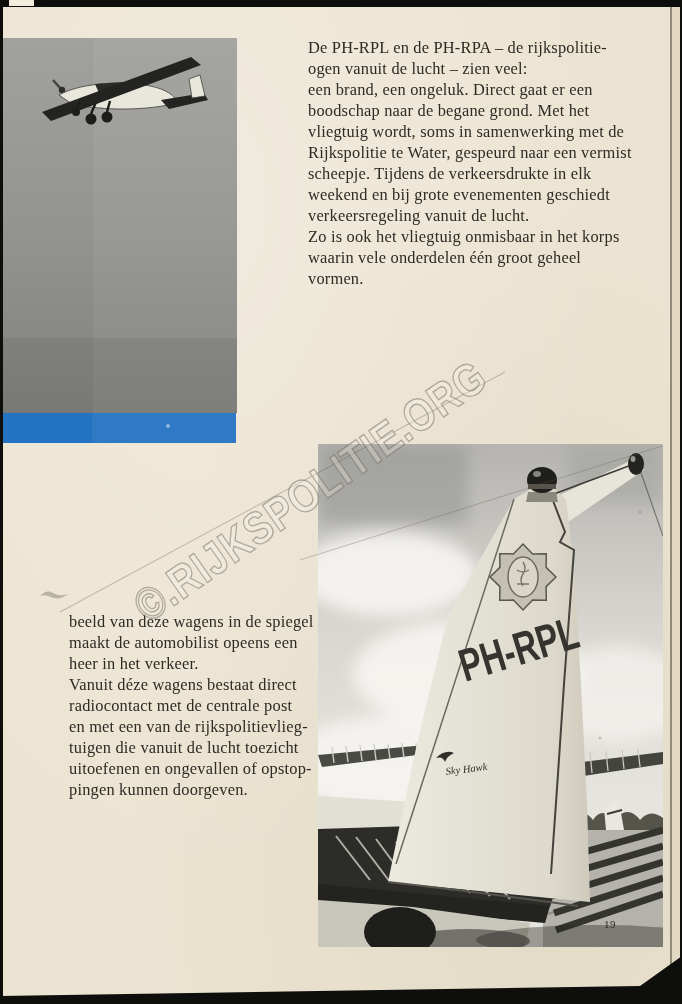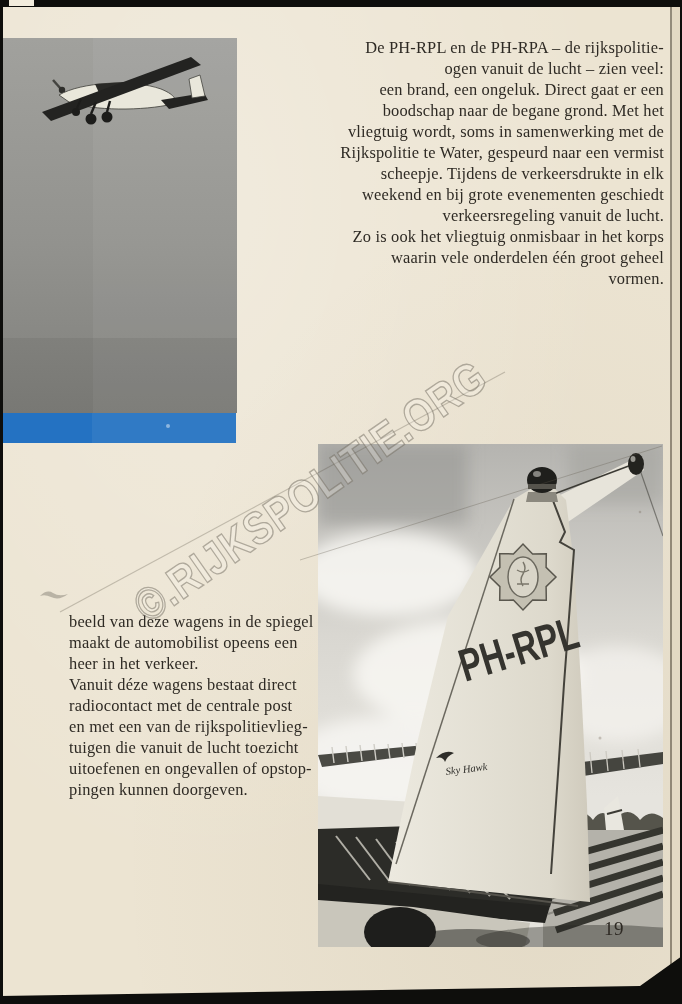--- a/index.html
+++ b/index.html
@@ -38,25 +38,25 @@
   .photo-right svg{display:block;}
   
   .para{
     position:absolute;
     white-space:pre-line;
     font-size:16.4px;
     line-height:21px;
     letter-spacing:0.2px;
     color:var(--ink);
   }
-  .para-right{left:308px;top:37px;width:356px;text-align:right;}
+  .para-right{left:308px;top:37px;width:356px;}
   .para-left{left:22px;top:611px;width:290px;margin-left:47px;}
   .page-number{
     position:absolute;left:604px;top:918px;
-    font-size:19px;color:var(--ink);letter-spacing:0.5px;
+    font-size:11px;color:var(--ink);letter-spacing:0.5px;
   }
   .overlay{position:absolute;left:0;top:0;pointer-events:none;}
 </style>
 </head>
 <body>
 
 <div class="scan">
 
   <div class="photo-left">
     <svg width="234" height="375" viewBox="0 0 234 375">

